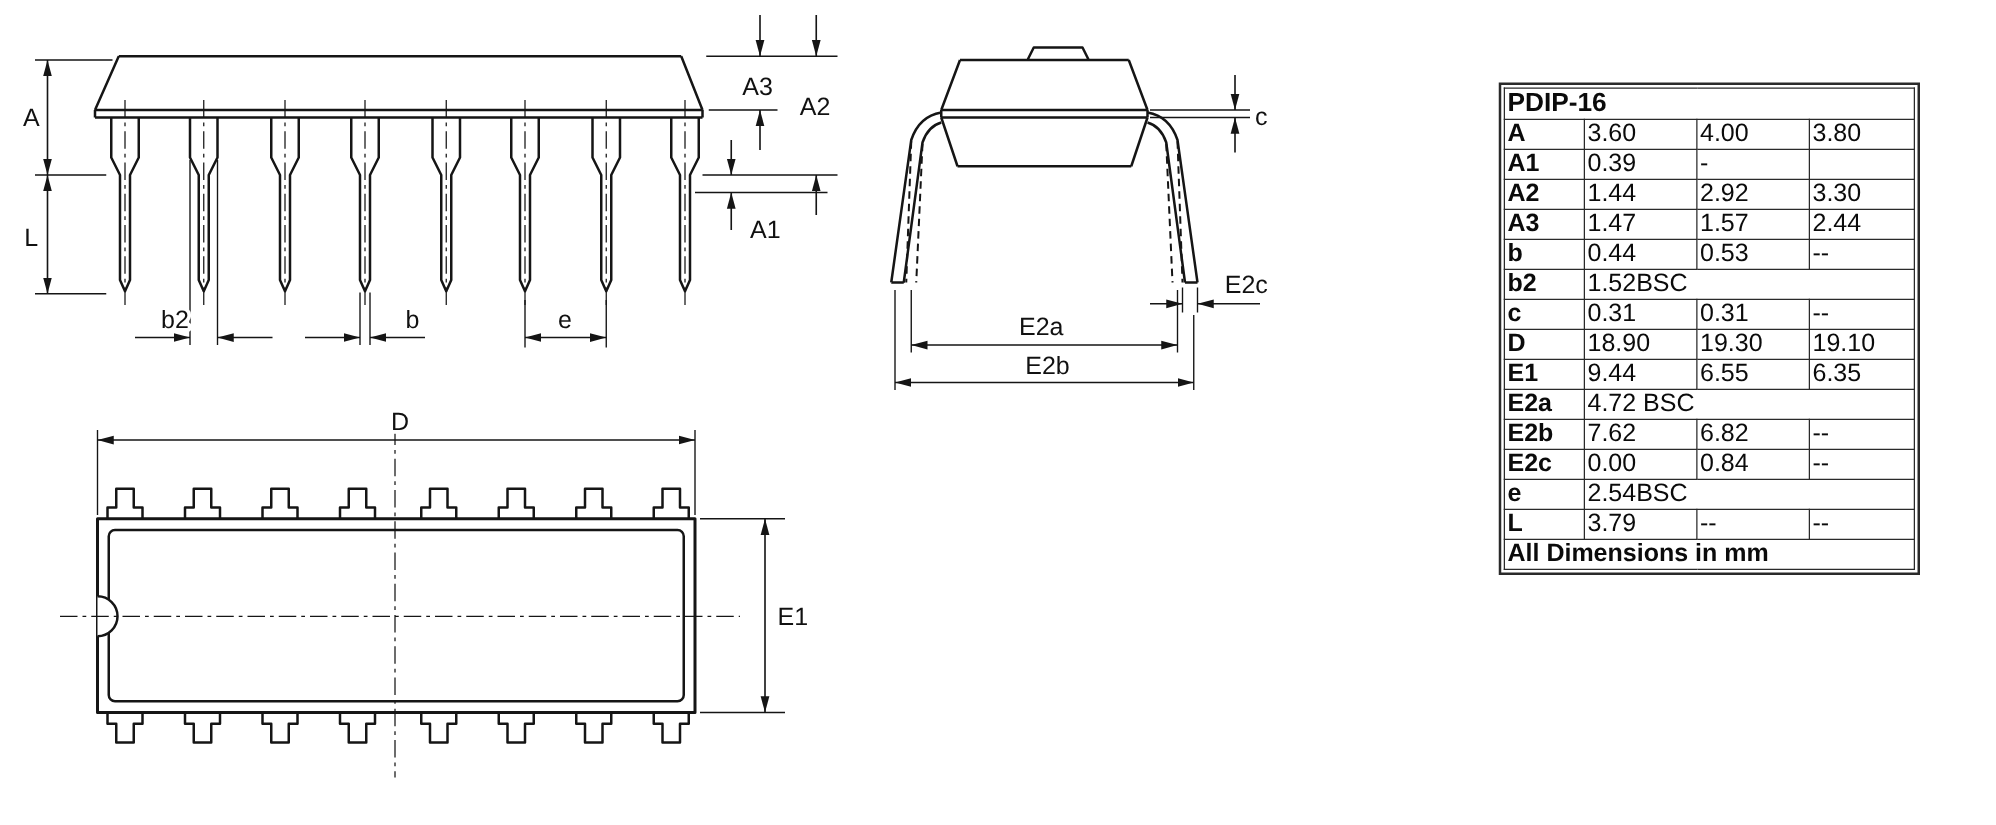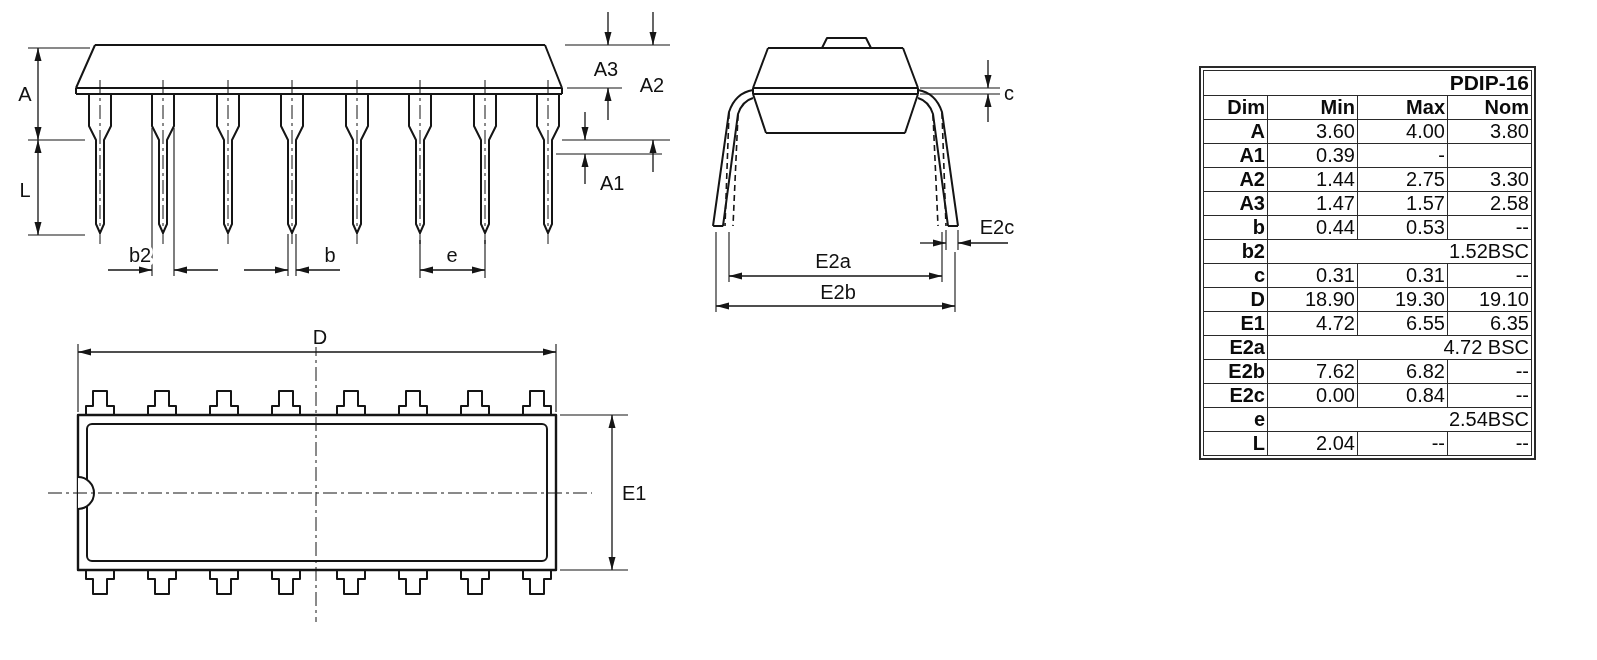--- a/index.html
+++ b/index.html
@@ -25,21 +25,21 @@
   }
   .lbl.start { text-anchor:start; }
 
   
   .table-wrap {
     position:absolute; left:1199px; top:66px; width:337px;
     border:2px solid #2a2a2a; padding:2px; background:#fff;
   }
   table { border-collapse:collapse; width:100%; table-layout:fixed; }
   td {
-    border:1.6px solid #2a2a2a; text-align:right; vertical-align:middle;
+    border:1.6px solid #2a2a2a; text-align:left; vertical-align:middle;
     height:15px; font-size:20px; padding:0 2px; overflow:hidden; white-space:nowrap;
   }
   .b { font-weight:bold; }
   tr.title-row td { font-size:21px; }
 </style>
 </head>
 <body>
 
 <svg id="drawing" width="1597" height="660" viewBox="0 0 1597 660" xmlns="http://www.w3.org/2000/svg">
   <defs>
@@ -149,48 +149,42 @@
         <col style="width:64px">
         <col style="width:90px">
         <col style="width:90px">
         <col>
       </colgroup>
     <tbody>
       <tr class="title-row">
         <td colspan="4" class="b">PDIP-16</td>
       </tr>
       <tr>
-        <td class="b">Dim</td>
-        <td class="b">Min</td>
-        <td class="b">Max</td>
-        <td class="b">Nom</td>
-      </tr>
-      <tr>
         <td class="b">A</td>
         <td>3.60</td>
         <td>4.00</td>
         <td>3.80</td>
       </tr>
       <tr>
         <td class="b">A1</td>
         <td>0.39</td>
         <td>-</td>
         <td></td>
       </tr>
       <tr>
         <td class="b">A2</td>
         <td>1.44</td>
-        <td>2.75</td>
+        <td>2.92</td>
         <td>3.30</td>
       </tr>
       <tr>
         <td class="b">A3</td>
         <td>1.47</td>
         <td>1.57</td>
-        <td>2.58</td>
+        <td>2.44</td>
       </tr>
       <tr>
         <td class="b">b</td>
         <td>0.44</td>
         <td>0.53</td>
         <td>--</td>
       </tr>
       <tr>
         <td class="b">b2</td>
         <td colspan="3">1.52BSC</td>
@@ -202,21 +196,21 @@
         <td>--</td>
       </tr>
       <tr>
         <td class="b">D</td>
         <td>18.90</td>
         <td>19.30</td>
         <td>19.10</td>
       </tr>
       <tr>
         <td class="b">E1</td>
-        <td>4.72</td>
+        <td>9.44</td>
         <td>6.55</td>
         <td>6.35</td>
       </tr>
       <tr>
         <td class="b">E2a</td>
         <td colspan="3">4.72 BSC</td>
       </tr>
       <tr>
         <td class="b">E2b</td>
         <td>7.62</td>
@@ -228,19 +222,22 @@
         <td>0.00</td>
         <td>0.84</td>
         <td>--</td>
       </tr>
       <tr>
         <td class="b">e</td>
         <td colspan="3">2.54BSC</td>
       </tr>
       <tr>
         <td class="b">L</td>
-        <td>2.04</td>
-        <td>--</td>
-        <td>--</td>
+        <td>3.79</td>
+        <td>--</td>
+        <td>--</td>
+      </tr>
+      <tr>
+        <td colspan="4" class="b">All Dimensions in mm</td>
       </tr>
     </tbody>
   </table>
 </div>
 
 </body></html>

